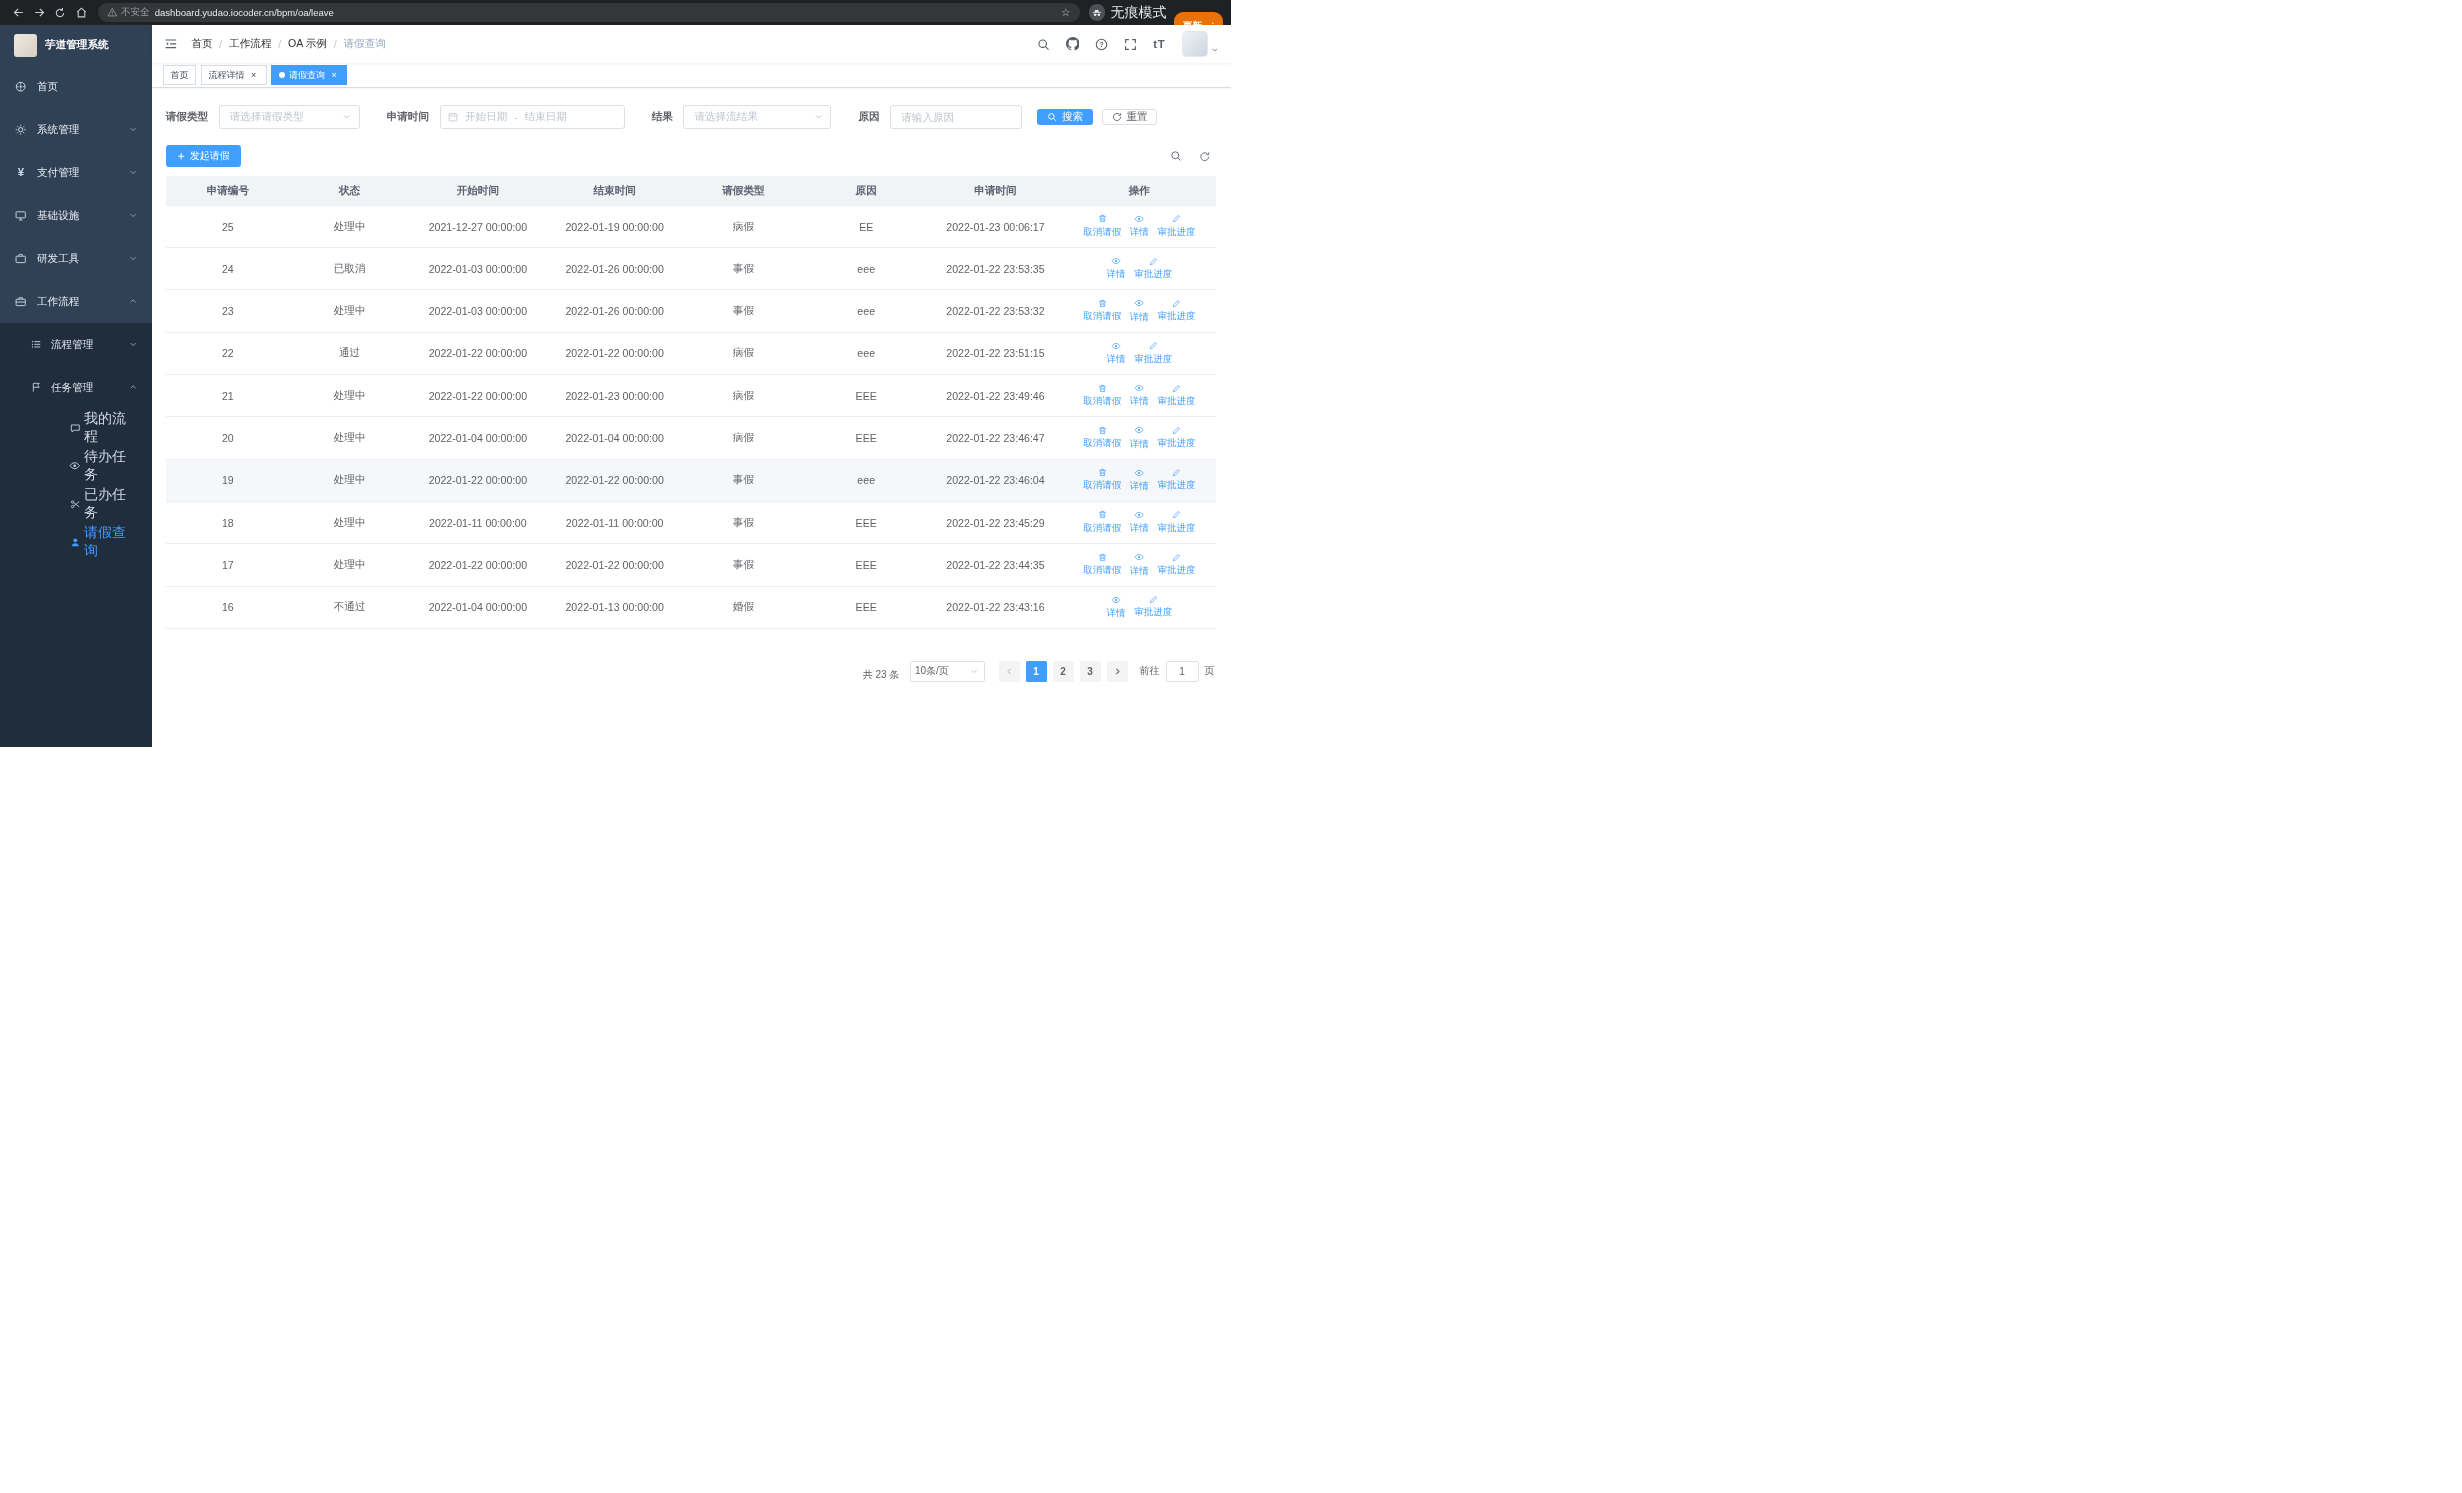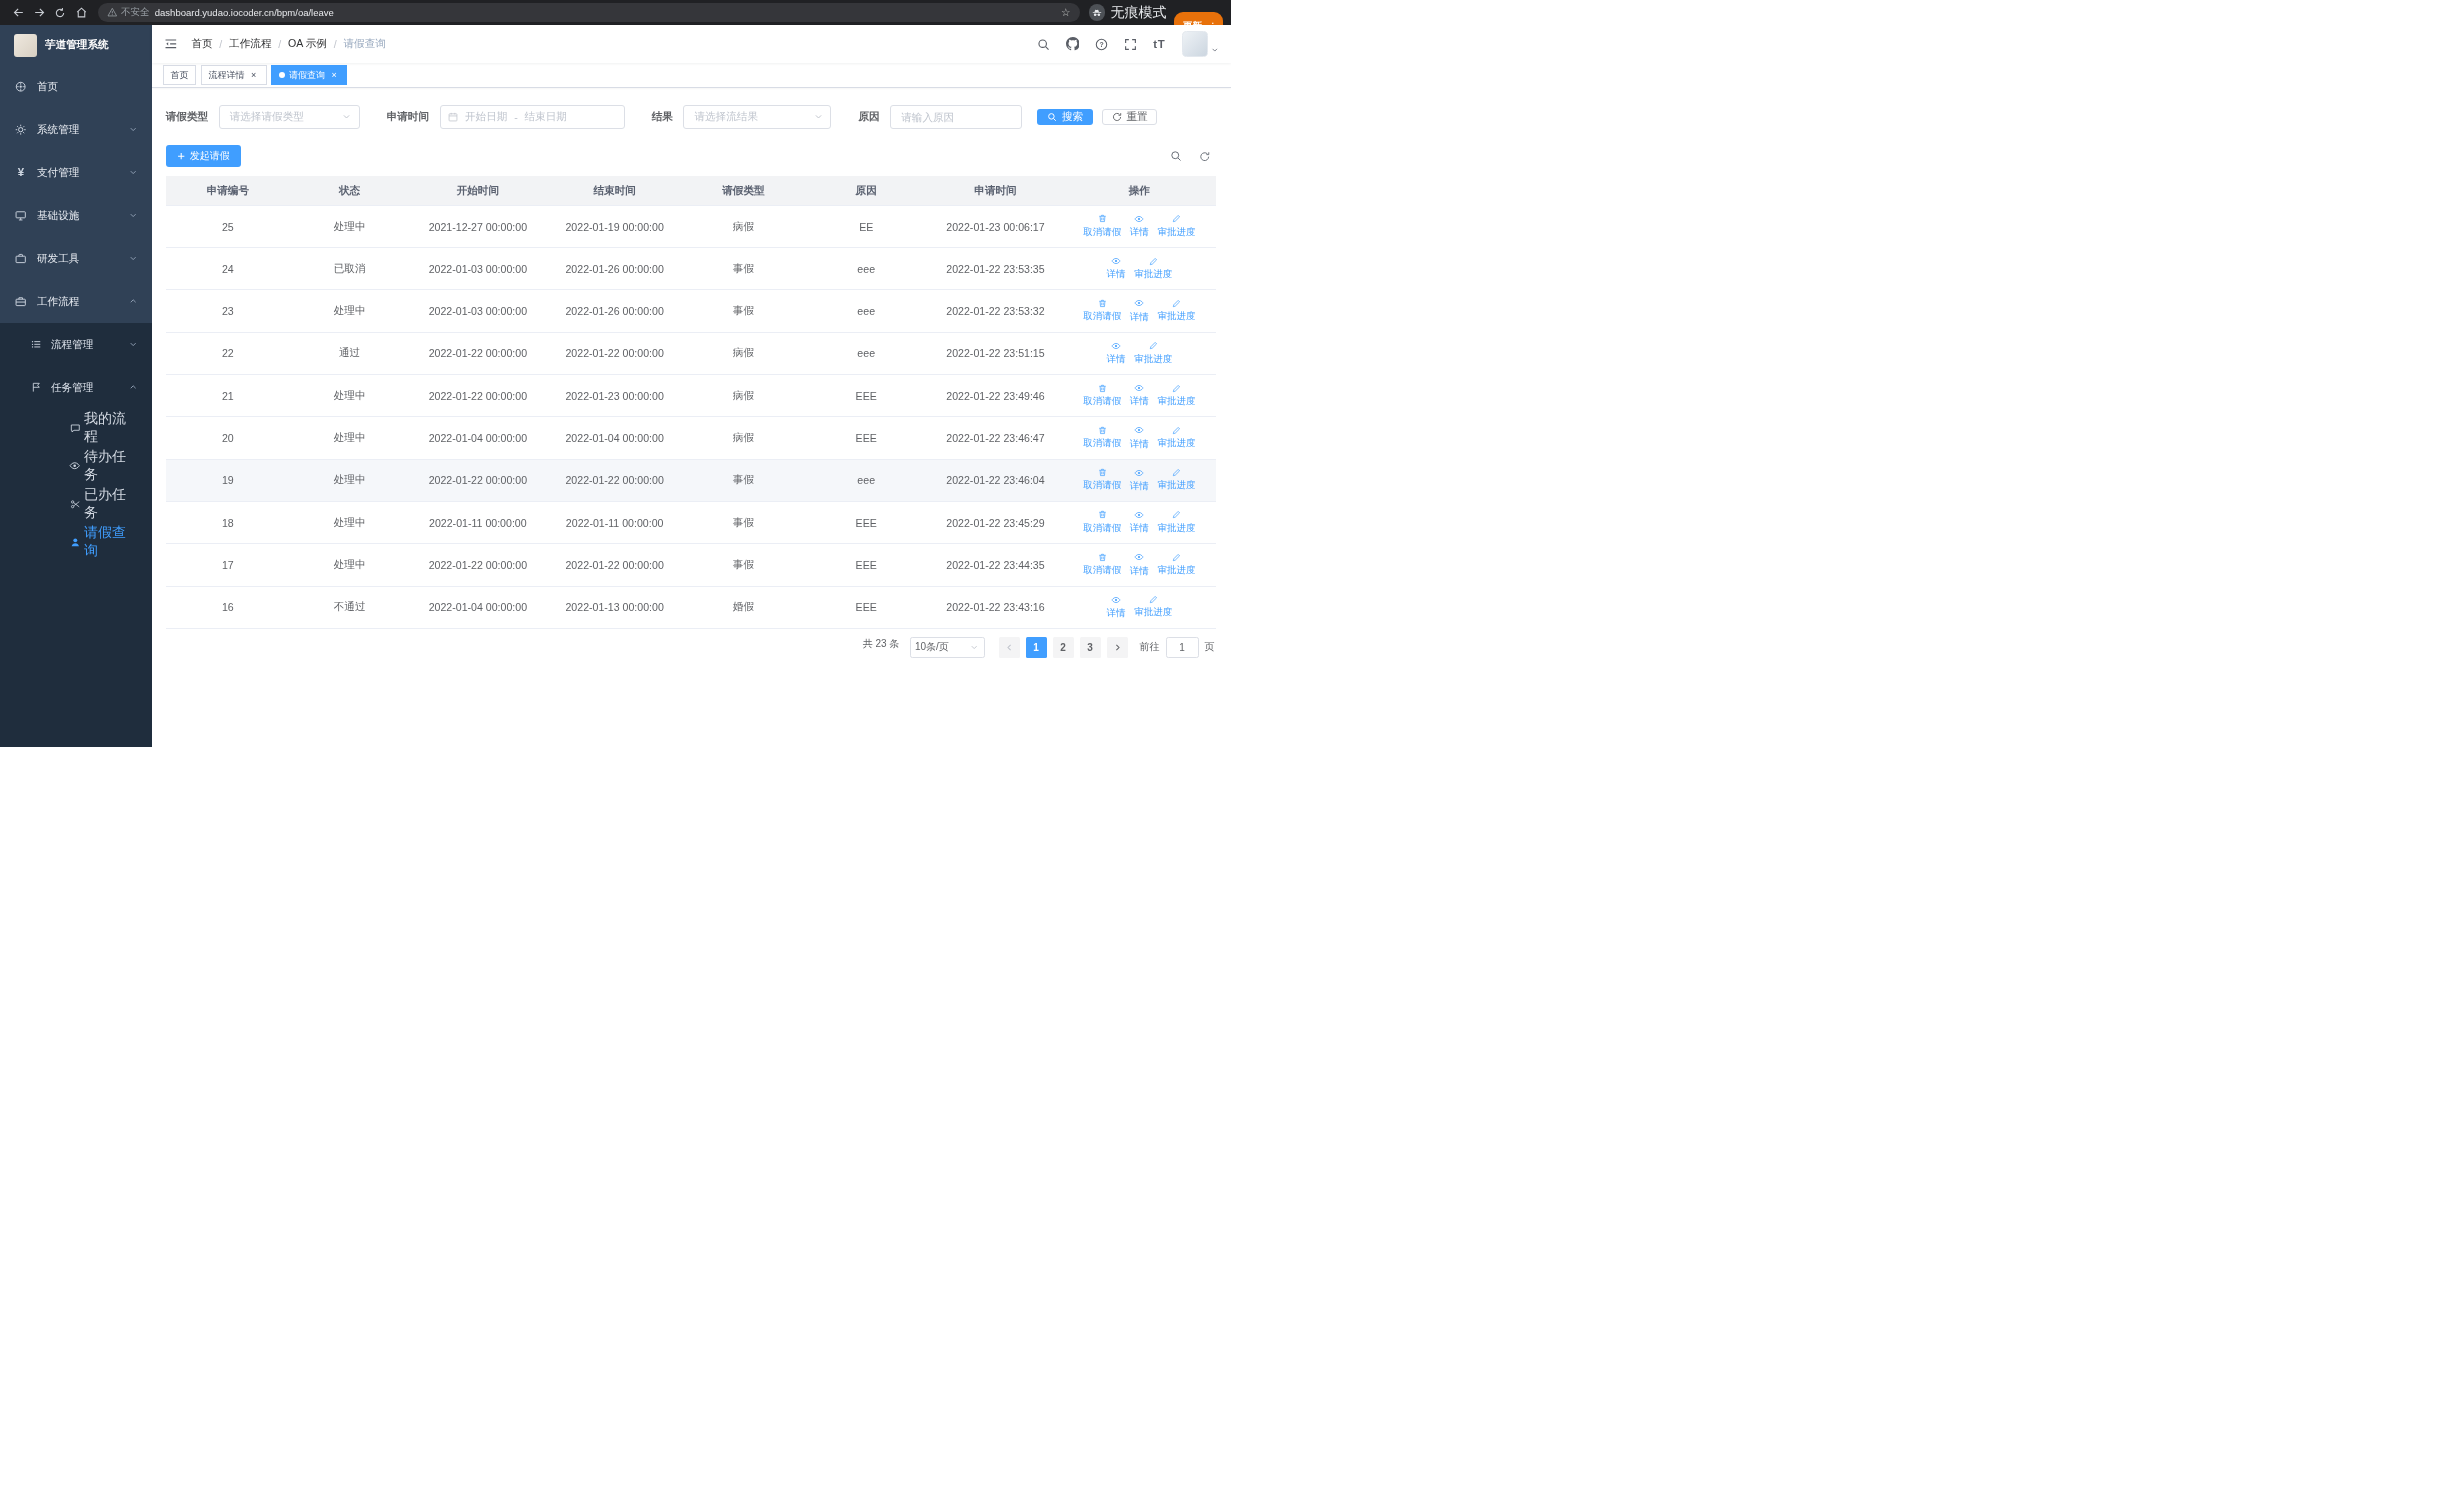--- a/index.html
+++ b/index.html
@@ -94,21 +94,21 @@
   .tool-icon { cursor: pointer; display: flex; }
 
   .table-wrap { margin-top: 9px; }
   table { width: 100%; border-collapse: collapse; table-layout: fixed; }
   th { height: 29px; background: #f2f3f5; font-size: 10.6px; font-weight: bold; color: #5a6170; border-bottom: 0.8px solid #ebeef5; text-align: center; padding: 0 4.6px; white-space: nowrap; }
   td { height: 37px; font-size: 10.6px; color: #606266; text-align: center; border-bottom: 0.8px solid #ebeef5; padding: 0 4.6px; white-space: nowrap; overflow: hidden; }
   tr.row-highlight td { background: #f5f7fa; }
   td.ops { font-size: 9.5px; }
   .op-link { color: #409eff; display: inline-flex; align-items: center; gap: 2.3px; margin: 8px 3px; cursor: pointer; vertical-align: middle; flex-direction: column; }
 
-  .pagination { margin-top: 8px; display: flex; justify-content: flex-end; align-items: flex-start; font-size: 10px; color: #606266; padding-right: 1.5px; }
+  .pagination { margin-top: 32px; display: flex; justify-content: flex-end; align-items: flex-end; font-size: 10px; color: #606266; padding-right: 1.5px; }
   .pg-total { margin-right: 10.6px; }
   .pg-size { width: 75px; height: 21px; font-size: 10px; margin-right: 10.6px; padding: 0 6px 0 4px; justify-content: space-between; cursor: pointer; border-radius: 2.3px; }
   .pg-btn { min-width: 21px; height: 21px; border-radius: 1.5px; background: #f4f4f5; color: #606266; display: inline-flex; align-items: center; justify-content: center; margin: 0 3px; font-weight: bold; cursor: pointer; border: none; font-size: 10px; font-family: inherit; }
   .pg-btn.disabled { color: #c0c4cc; cursor: default; }
   .pg-btn.active { background: #409eff; color: #fff; }
   .pg-goto { display: flex; align-items: center; gap: 6px; margin-left: 9px; }
   .pg-input { width: 33px; height: 21px; border: 0.8px solid #dcdfe6; border-radius: 2.3px; text-align: center; font-size: 10px; color: #606266; outline: none; font-family: inherit; }
 </style>
 </head>
 <body>

